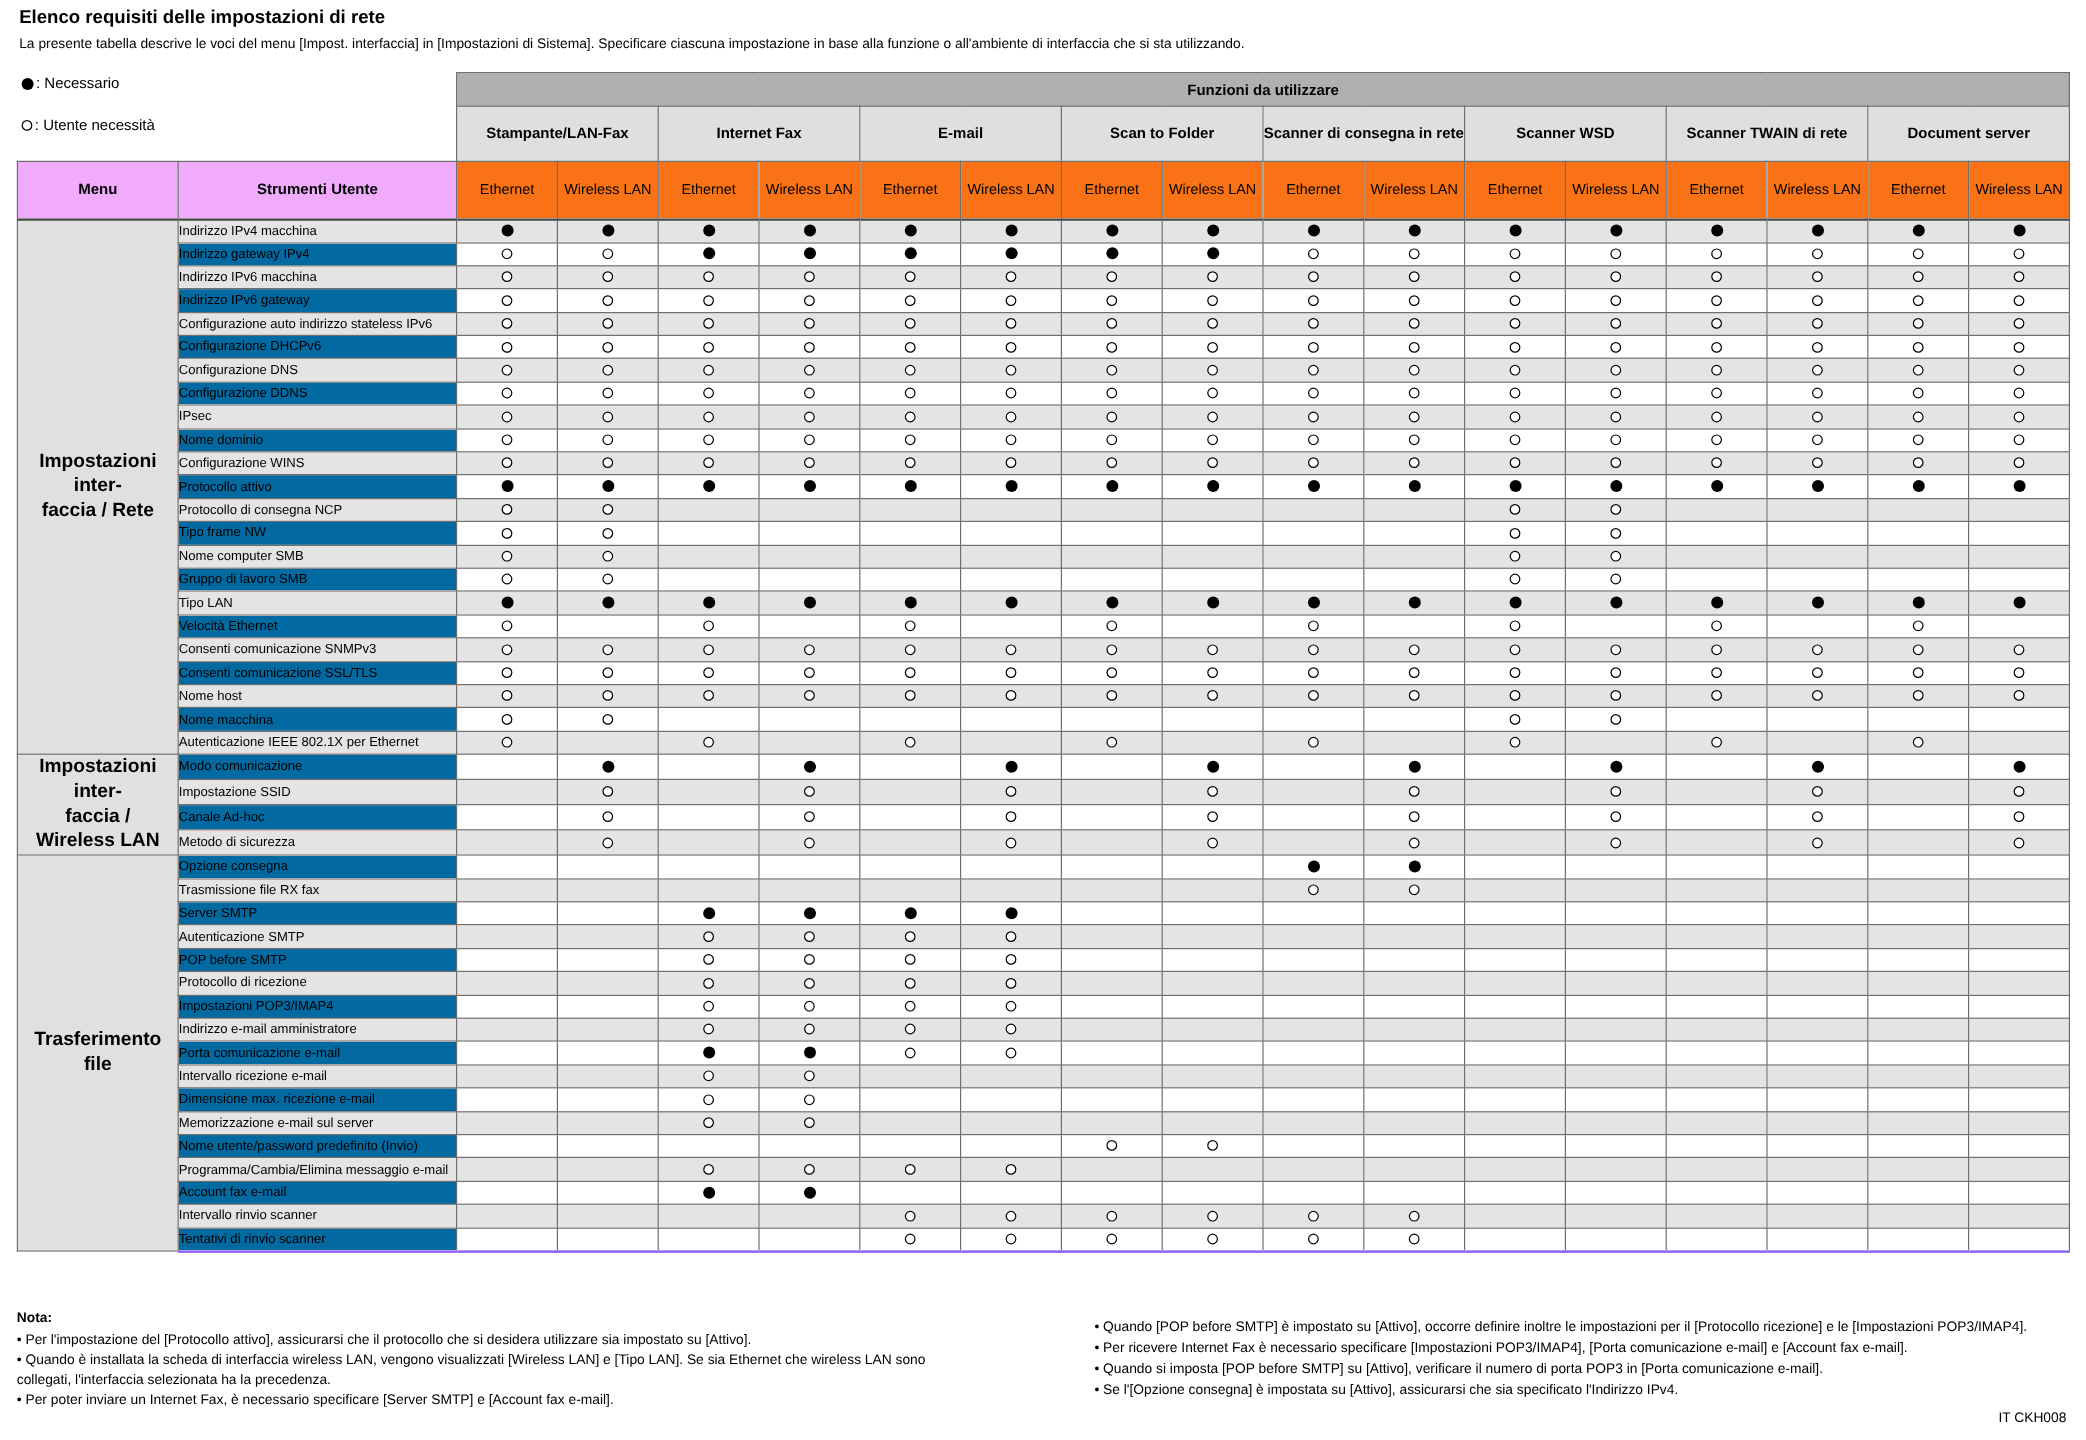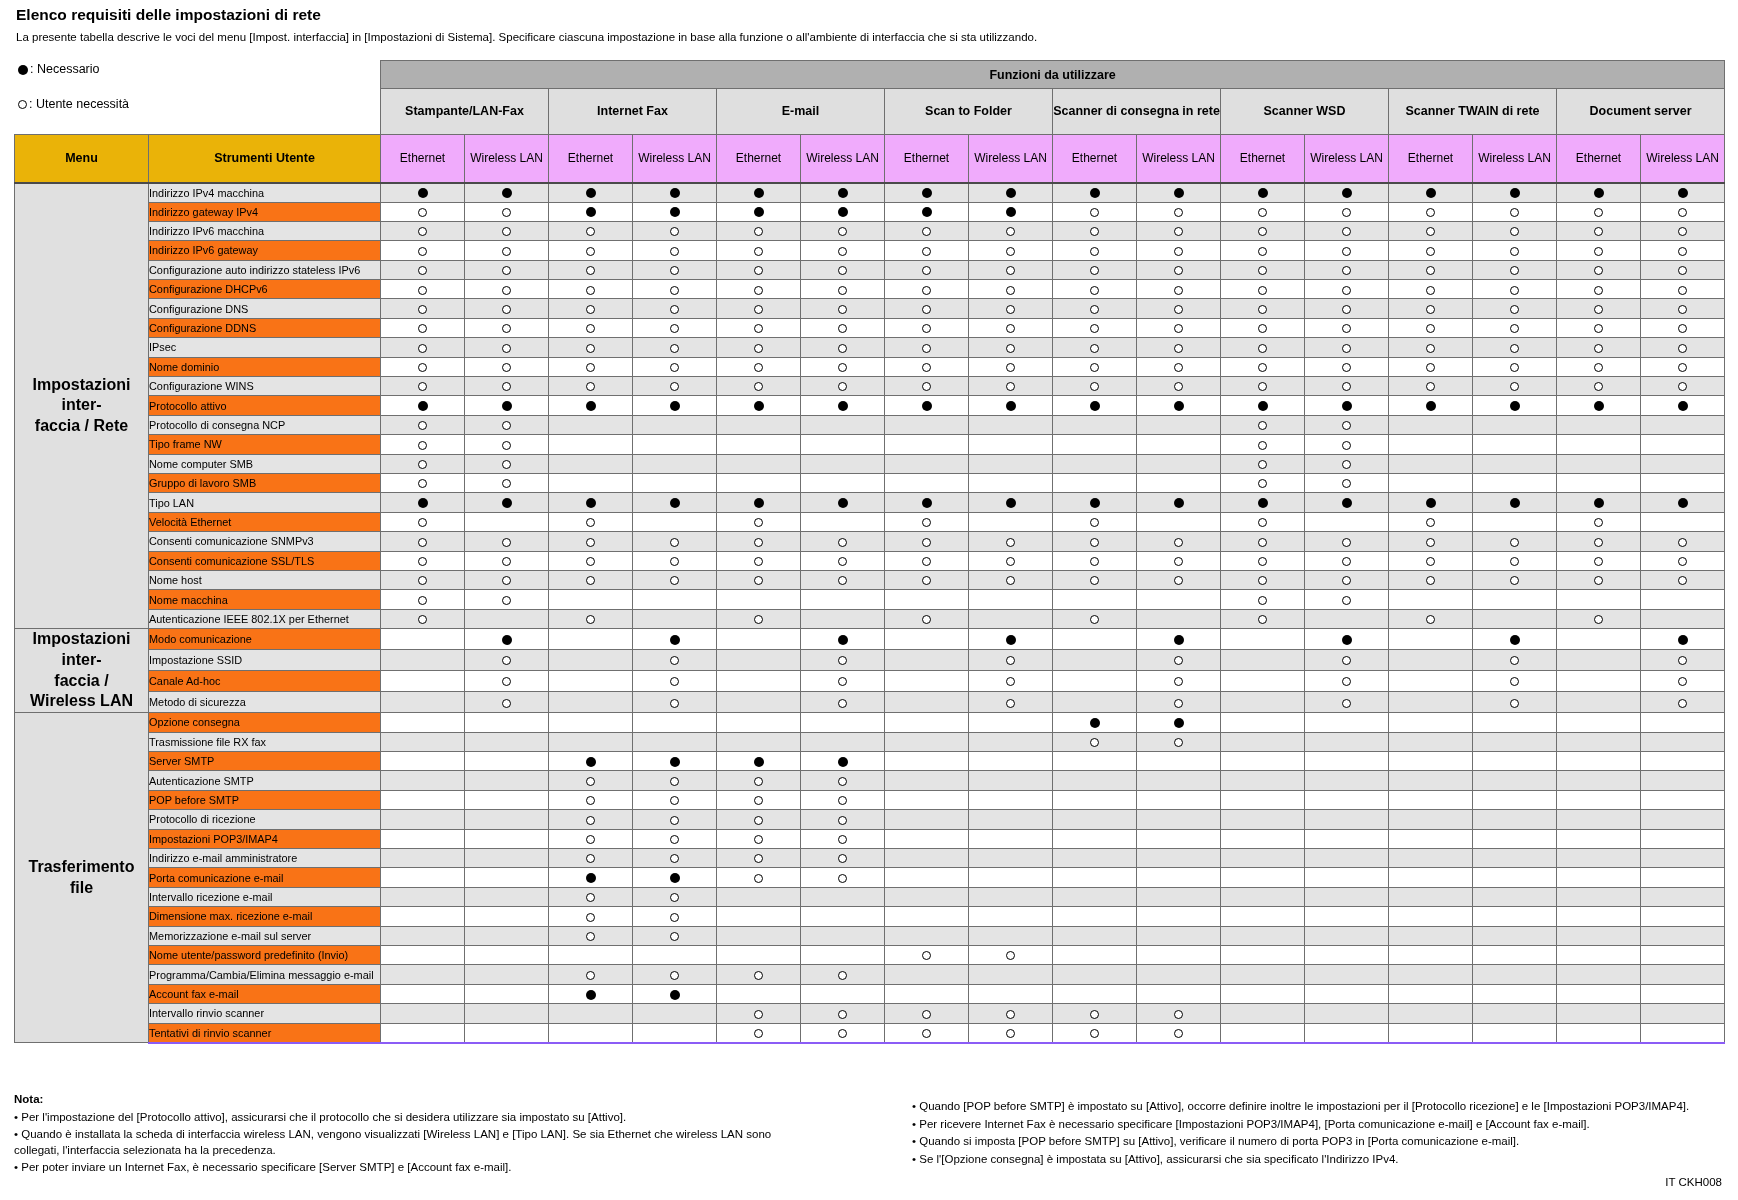--- a/index.html
+++ b/index.html
@@ -16,27 +16,27 @@
   .legend-2 { position:absolute; left:18px; top:97px; font-size:12.5px; z-index:5; }
   .legend-1 .sym, .legend-2 .sym { margin-right:2px; }
 
   #table-mount { position:absolute; left:14px; top:60px; }
   table.req-table { border-collapse:collapse; table-layout:fixed; width:1710px; }
   .req-table td, .req-table th { border:1px solid #6f6f6f; padding:0; overflow:hidden; }
   .req-table td.blank { border:none; background:#fff; }
 
   .fn-header   { background:#b0b0b0; font-weight:bold; font-size:12.5px; text-align:center; height:28px; }
   .group-header{ background:#dfdfdf; font-weight:bold; font-size:12.5px; text-align:center; height:46px; padding:0 3px; line-height:1.25; }
-  .col-head    { background:#eab308; font-weight:bold; font-size:12.5px; text-align:center; height:48px; }
-  .sub-header  { background:#f0abfc; font-size:12px; text-align:center; height:48px; line-height:1.25; padding:0 6px; }
+  .col-head    { background:#f0abfc; font-weight:bold; font-size:12.5px; text-align:center; height:48px; }
+  .sub-header  { background:#f97316; font-size:12px; text-align:center; height:48px; line-height:1.25; padding:0 6px; }
   tr.sub-row th, tr.sub-row td { border-bottom:2px solid #4a4a4a; }
 
   .menu-cell { background:#e0e0e0; font-weight:bold; font-size:16px; text-align:center; vertical-align:middle; line-height:1.3; }
   .label-cell { font-size:10.9px; text-align:left; padding-left:5px; vertical-align:middle;
-                white-space:nowrap; height:19.4px; background:#f97316; }
+                white-space:nowrap; height:19.4px; background:#0369a1; }
   td.c { text-align:center; vertical-align:middle; height:19.4px; background:#fff; }
   td.shade { background:#e4e4e4; }
   tr.section-start td { border-top:1.5px solid #4a4a4a; }
   tbody tr:last-child td { border-bottom:2px solid #8b5cf6; }
 
   .dot  { display:inline-block; width:10px; height:10px; border-radius:50%; background:#000; vertical-align:middle; }
   .ring { display:inline-block; width:9px; height:9px; border-radius:50%; border:1.6px solid #000; background:#fff; vertical-align:middle; }
 
   .notes-left  { position:absolute; left:14px;  top:1092px; width:778px; font-size:11.5px; line-height:1.35; }
   .notes-right { position:absolute; left:912px; top:1097px; width:858px; font-size:11.5px; line-height:1.35; }

